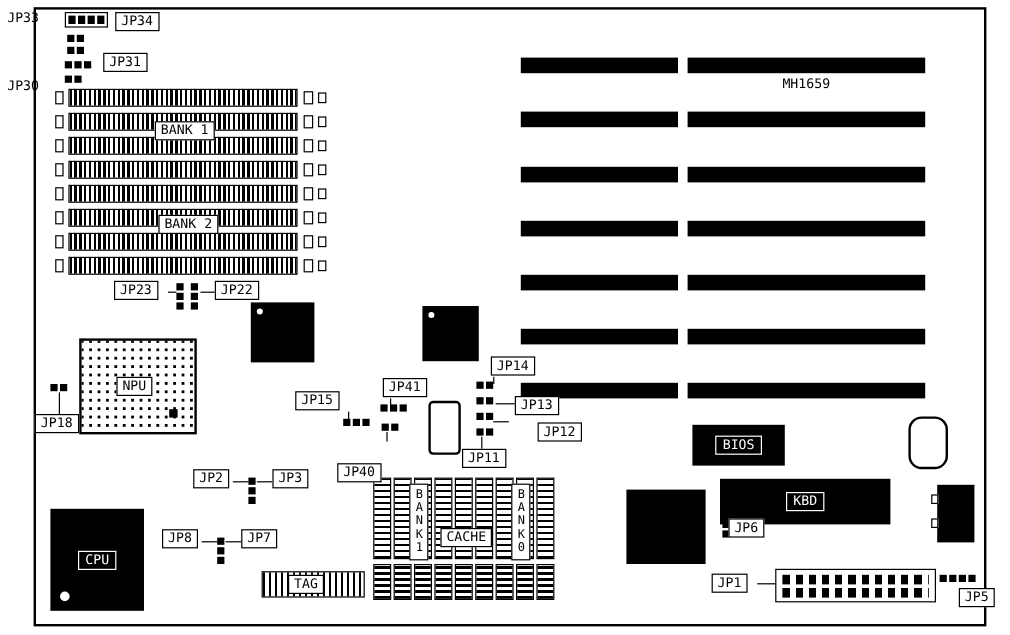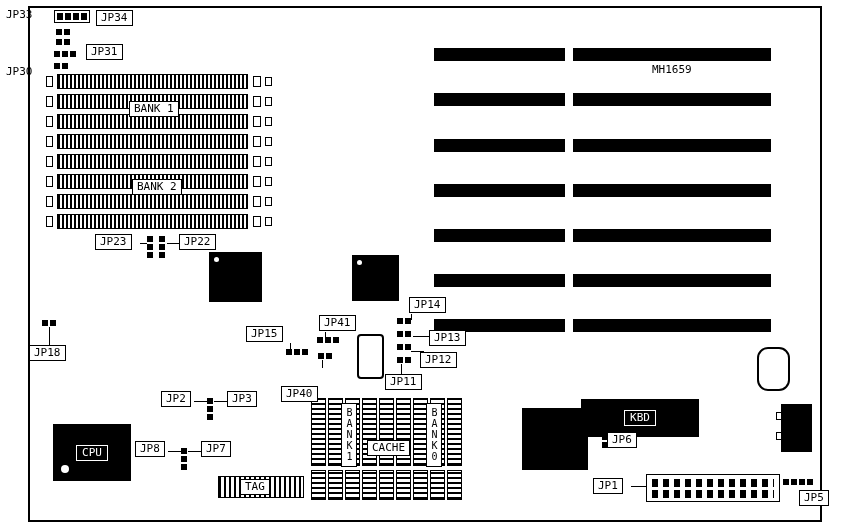--- a/index.html
+++ b/index.html
@@ -172,20 +172,24 @@
   <div class="isa" style="left:573px;top:319px;width:198px"></div>
 
   <div class="blk" style="left:209px;top:252px;width:53px;height:50px">
       <span class="dot" style="left:5px;top:5px"></span>
     </div>
   <div class="blk" style="left:352px;top:255px;width:47px;height:46px">
       <span class="dot" style="left:5px;top:5px"></span>
     </div>
   <div class="blk" style="left:522px;top:408px;width:66px;height:62px"></div>
 
+  <div class="npu">
+    <div class="lbl" style="left:29px;top:30px">NPU</div>
+    <span class="key"></span>
+  </div>
   <div class="pr" style="left:42px;top:320px">
       <i></i>
       <i></i>
     </div>
   <div class="line" style="left:49px;top:327px;width:1px;height:18px"></div>
   <div class="lbl" style="left:29px;top:345px">JP18</div>
 
   <div class="lbl" style="left:246px;top:326px">JP15</div>
   <div class="line" style="left:290px;top:343px;width:1px;height:7px"></div>
   <div class="pr" style="left:286px;top:349px">
@@ -224,29 +228,32 @@
       <i></i>
     </div>
   <div class="pr" style="left:397px;top:357px">
       <i></i>
       <i></i>
     </div>
   <div class="lbl" style="left:409px;top:297px">JP14</div>
   <div class="line" style="left:411px;top:314px;width:1px;height:6px"></div>
   <div class="lbl" style="left:429px;top:330px">JP13</div>
   <div class="line" style="left:413px;top:336px;width:16px;height:1px"></div>
-  <div class="lbl" style="left:420px;top:352px">JP12</div>
+  <div class="lbl" style="left:448px;top:352px">JP12</div>
   <div class="line" style="left:411px;top:351px;width:13px;height:1px"></div>
   <div class="lbl" style="left:385px;top:374px">JP11</div>
   <div class="line" style="left:401px;top:364px;width:1px;height:10px"></div>
 
+  <div class="chip" style="left:577px;top:354px;width:77px;height:34px">
+    <span class="lblw">BIOS</span>
+  </div>
 
   <div class="round"></div>
 
-  <div class="chip" style="left:581px;top:399px;width:118px;height:38px">
+  <div class="chip" style="left:600px;top:399px;width:142px;height:38px">
     <span class="lblw">KBD</span>
   </div>
 
   <div class="kbconn">
     <span class="n" style="top:8px"></span>
     <span class="n" style="top:28px"></span>
   </div>
 
   <div class="lbl" style="left:161px;top:391px">JP2</div>
   <div class="pc" style="left:207px;top:398px">
@@ -261,21 +268,21 @@
   <div class="lbl" style="left:135px;top:441px">JP8</div>
   <div class="pc" style="left:181px;top:448px">
       <i></i>
       <i></i>
       <i></i>
     </div>
   <div class="lbl" style="left:201px;top:441px">JP7</div>
   <div class="line" style="left:168px;top:451px;width:13px;height:1px"></div>
   <div class="line" style="left:188px;top:451px;width:13px;height:1px"></div>
 
-  <div class="chip" style="left:53px;top:424px;width:78px;height:57px">
+  <div class="chip" style="left:42px;top:424px;width:78px;height:85px">
     <span class="lblw">CPU</span>
     <span class="dot" style="left:8px;bottom:8px;width:8px;height:8px"></span>
   </div>
 
   <div class="vch" style="left:311px;top:398px;height:68px"></div>
   <div class="vch" style="left:328px;top:398px;height:68px"></div>
   <div class="vch" style="left:345px;top:398px;height:68px"></div>
   <div class="vch" style="left:362px;top:398px;height:68px"></div>
   <div class="vch" style="left:379px;top:398px;height:68px"></div>
   <div class="vch" style="left:396px;top:398px;height:68px"></div>

